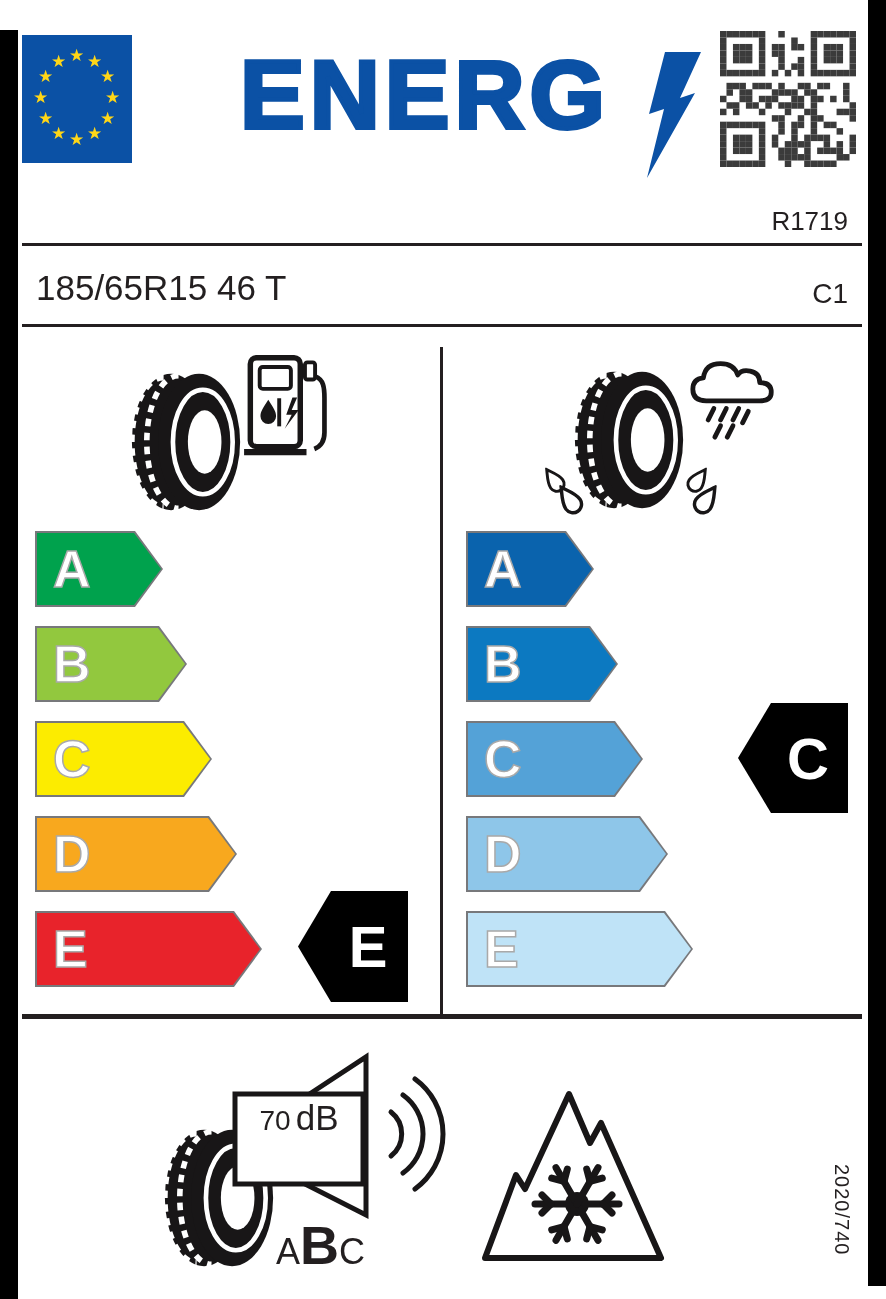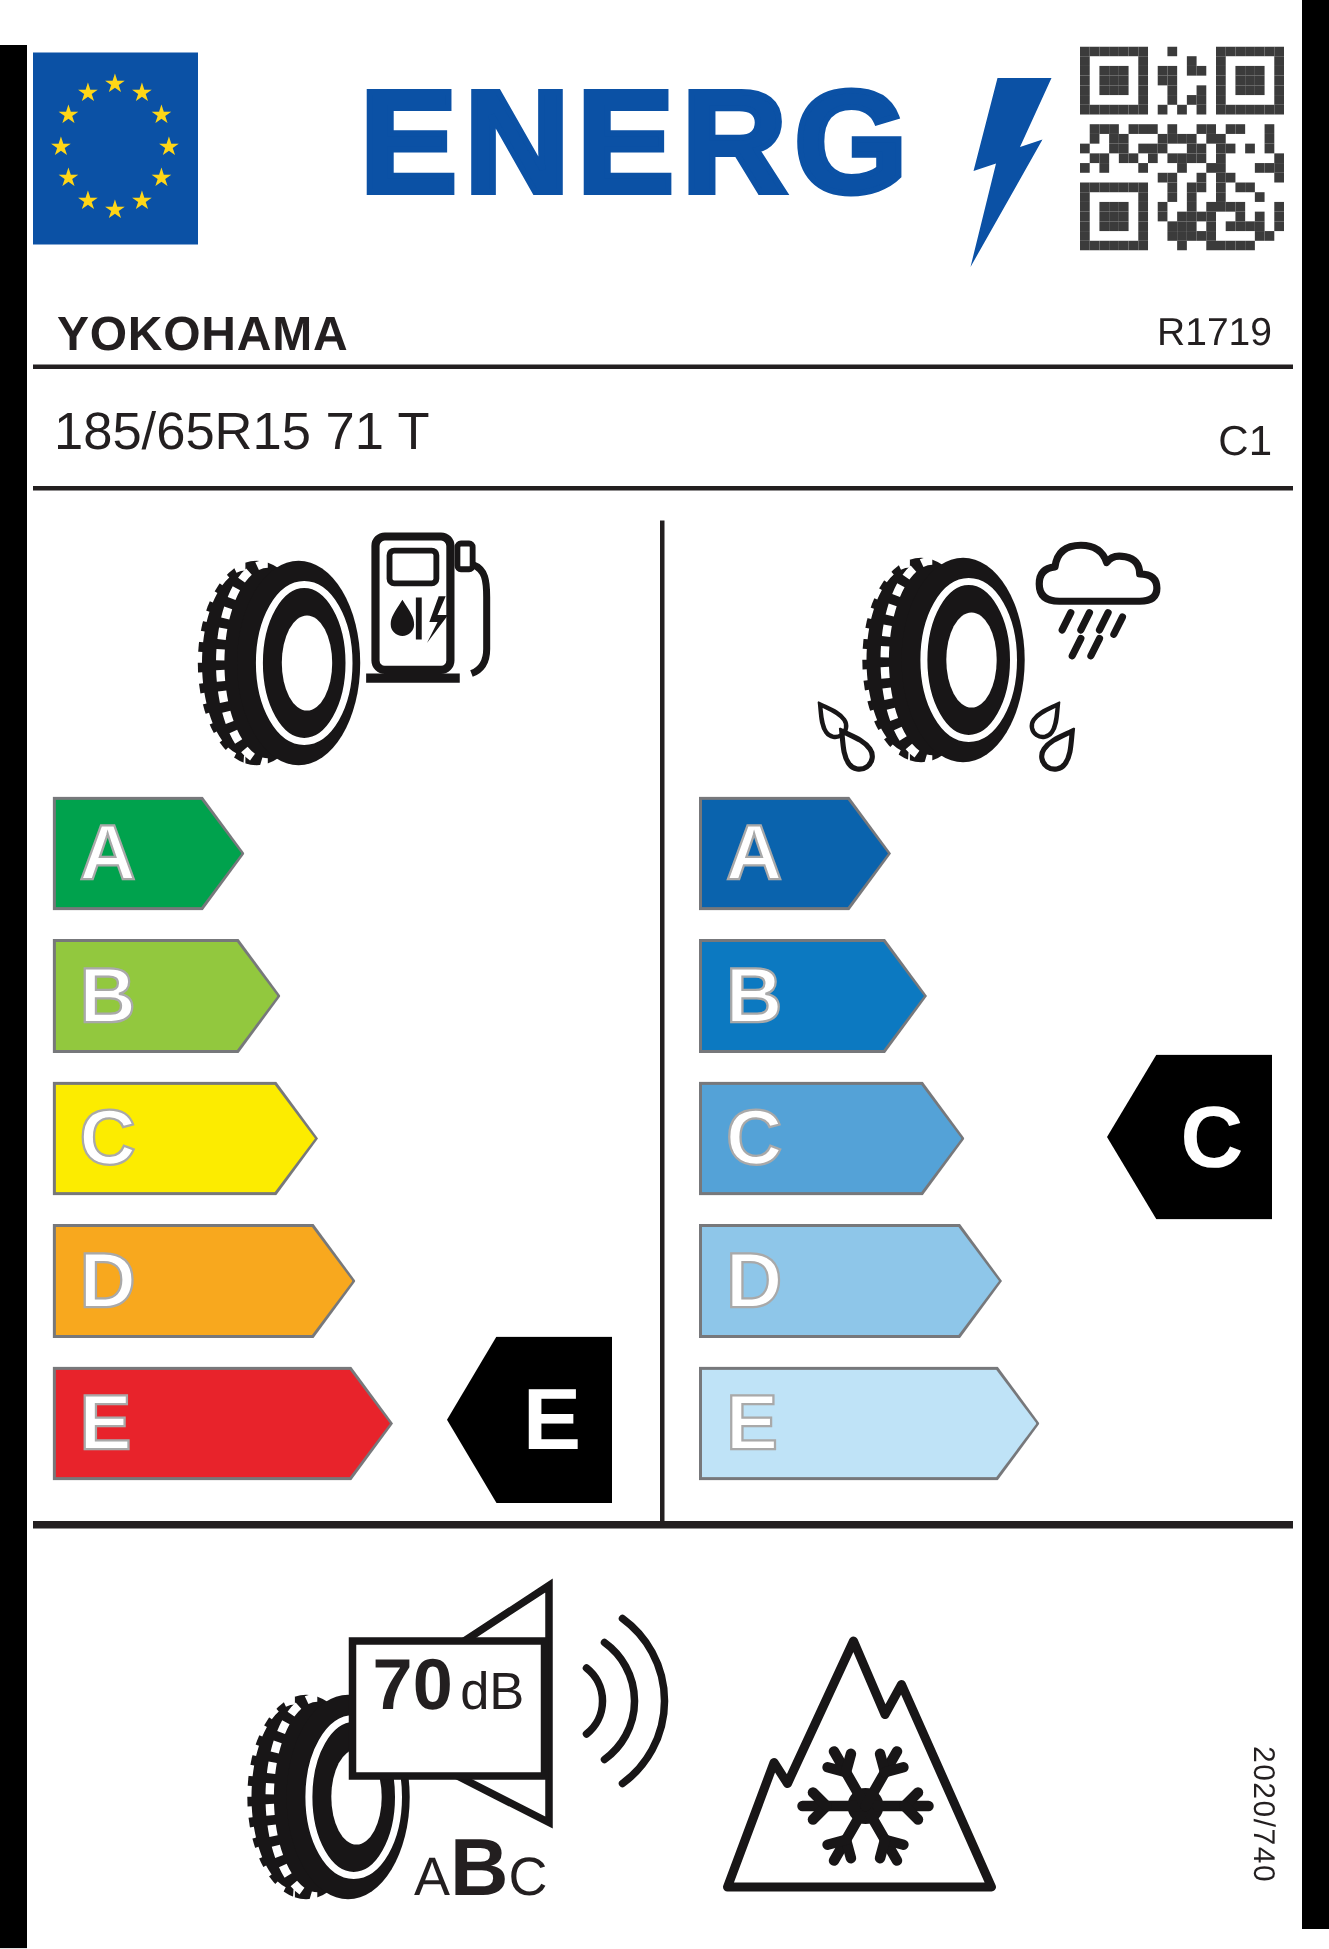--- a/index.html
+++ b/index.html
@@ -63,21 +63,21 @@
   }
   .indicator span{font-size:58px;font-weight:bold;color:#fff;}
   .fuel-indicator{left:298px;top:891px;width:110px;height:111px;}
   .wet-indicator{left:738px;top:703px;width:110px;height:110px;}
   
   .noise-svg{left:160px;top:1045px;}
   .db-text{
     left:238px;top:1100px;width:122px;display:flex;align-items:baseline;
     justify-content:center;gap:5px;color:#231f20;
   }
-  .db-value{font-size:48px;font-weight:bold;line-height:1;}
+  .db-value{font-size:28px;font-weight:normal;line-height:1;}
   .db-unit{font-size:35px;line-height:1;}
   .noise-classes{left:276px;top:1218px;display:flex;align-items:baseline;color:#231f20;}
   .nc-small{font-size:36px;line-height:1;}
   .nc-big{font-size:54px;line-height:1;font-weight:bold;}
   .snow-svg{left:480px;top:1090px;}
   .regulation{
     left:853px;top:1164px;font-size:20px;letter-spacing:1px;color:#231f20;
     transform:rotate(90deg);transform-origin:left top;white-space:nowrap;
   }
 </style>
@@ -367,24 +367,23 @@
       <rect x="32.38" y="129.52" width="6.48" height="6.48" fill="#3b3b3b"></rect>
       <rect x="38.86" y="129.52" width="6.48" height="6.48" fill="#3b3b3b"></rect>
       <rect x="64.76" y="129.52" width="6.48" height="6.48" fill="#3b3b3b"></rect>
       <rect x="84.19" y="129.52" width="6.48" height="6.48" fill="#3b3b3b"></rect>
       <rect x="90.67" y="129.52" width="6.48" height="6.48" fill="#3b3b3b"></rect>
       <rect x="97.14" y="129.52" width="6.48" height="6.48" fill="#3b3b3b"></rect>
       <rect x="103.62" y="129.52" width="6.48" height="6.48" fill="#3b3b3b"></rect>
       <rect x="110.10" y="129.52" width="6.48" height="6.48" fill="#3b3b3b"></rect>
     </svg>
 
-  <div class="abs brand">YOKOHAMA</div>
   <div class="abs article">R1719</div>
   <div class="abs hline hline1"></div>
-  <div class="abs tire-size">185/65R15 71 T</div>
+  <div class="abs tire-size">185/65R15 46 T</div>
   <div class="abs tire-class">C1</div>
   <div class="abs hline hline2"></div>
 
   <svg class="abs" style="left:118px;top:345px" width="220" height="180" viewBox="0 0 220 180">
     <use href="#tire" x="12" y="27" width="112" height="140"></use>
     <use href="#pump" x="126" y="8" width="86" height="103"></use>
   </svg>
   <div class="abs vline"></div>
   <svg class="abs" style="left:535px;top:345px" width="260" height="175" viewBox="0 0 260 175">
     <use href="#tire" x="38" y="25" width="112" height="140"></use>

